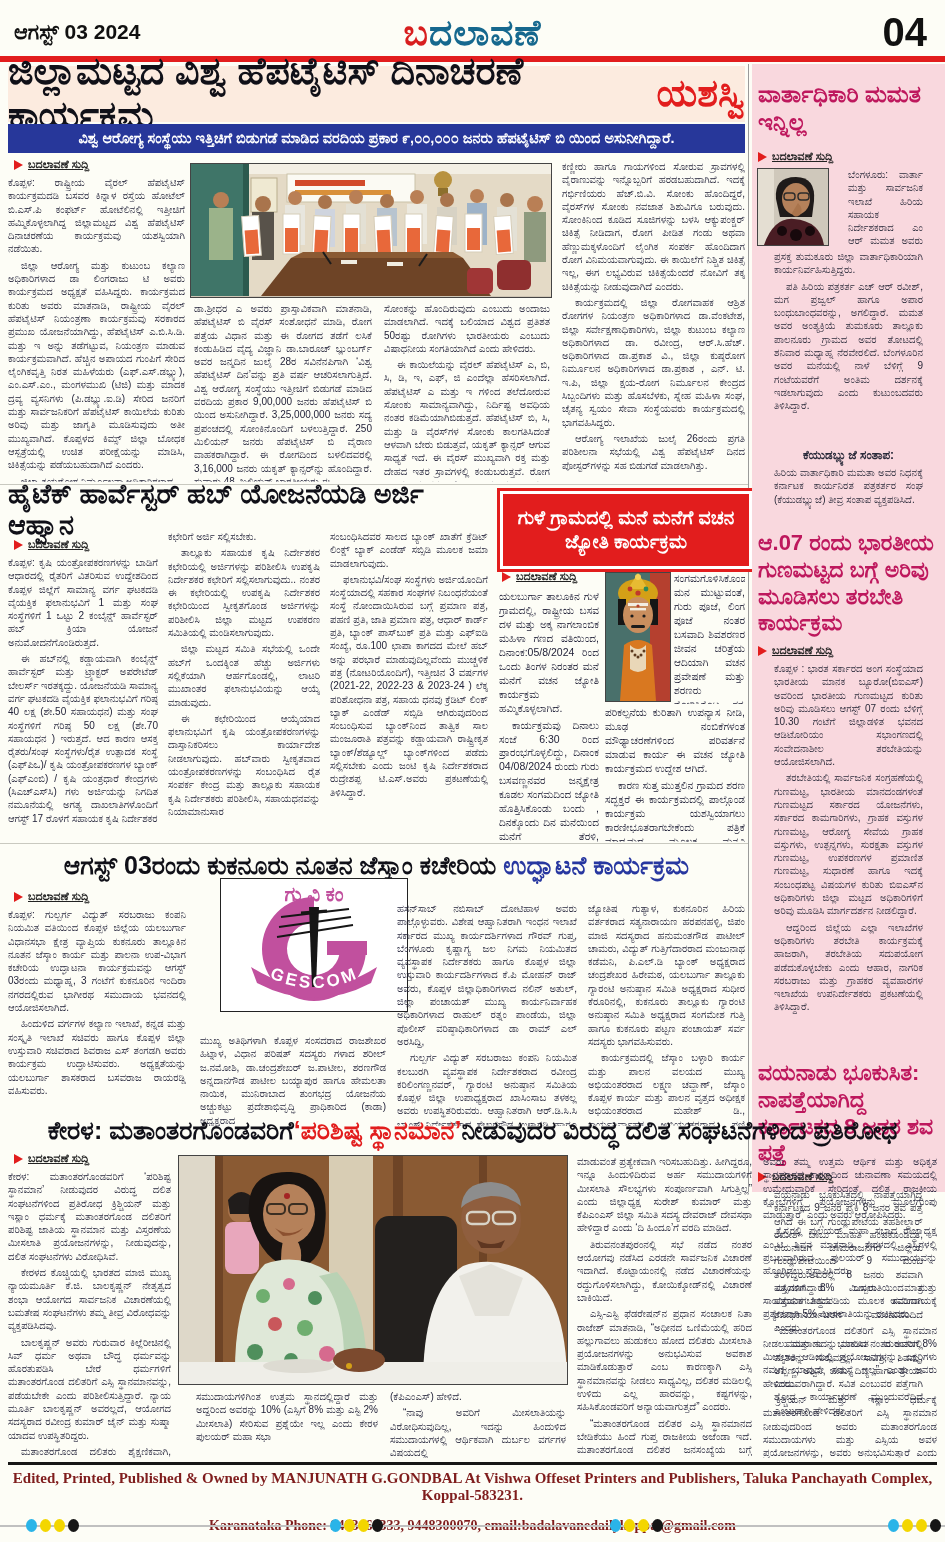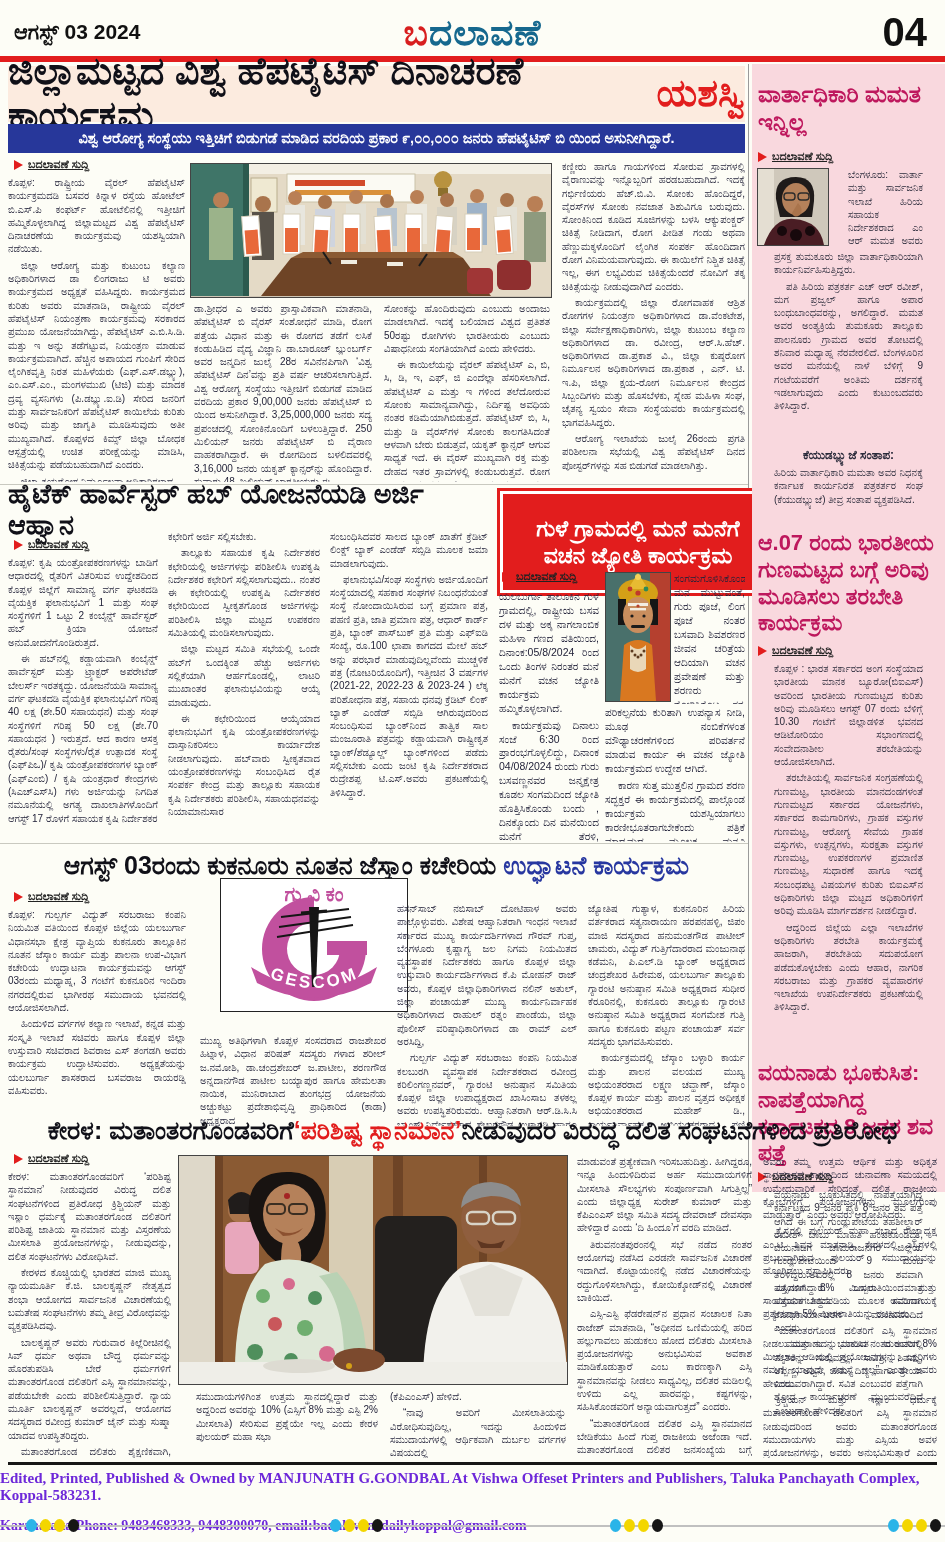--- a/index.html
+++ b/index.html
@@ -32,34 +32,34 @@
   .col p.lead{text-indent:0;}
   
   .h-harv{left:8px;top:488px;width:482px;height:44px;display:flex;align-items:center;justify-content:center;
       font-size:27px;font-weight:bold;color:#101018;}
   .h-gescom{left:8px;top:846px;width:737px;height:40px;display:flex;align-items:center;justify-content:center;
       font-size:25px;font-weight:bold;color:#101018;white-space:nowrap;}
   .h-kerala{left:4px;top:1112px;width:937px;height:38px;display:flex;align-items:center;justify-content:center;
       font-size:25px;font-weight:bold;color:#101018;white-space:nowrap;}
   .redbox{left:497px;top:488px;width:248px;height:74px;background:#e21d1d;border:3px solid #e21d1d;
       box-shadow:inset 0 0 0 3px #fff;display:flex;align-items:center;justify-content:center;text-align:center;
-      color:#fff;font-size:22px;font-weight:bold;line-height:1.25;padding:14px;}
+      color:#fff;font-size:19px;font-weight:bold;line-height:1.25;padding:2px;}
   
   .sidebar{left:752px;top:64px;width:193px;height:1128px;background:#f9d8de;}
   .sb-h{position:absolute;left:6px;font-weight:bold;color:#be185d;line-height:1.22;}
   .sb-col{position:absolute;left:6px;width:181px;font-size:10px;line-height:1.33;text-align:justify;color:#2a2a3a;overflow:hidden;}
   .sb-col p{margin:0 16px 3px;text-indent:12px;}
   .sb-col p.lead{text-indent:0;}
   .sb-sub{font-weight:bold;text-align:center;font-size:12px;margin:4px 0 2px;}
   
   .photo{position:absolute;border:1px solid #444;background:#cfc6b5;overflow:hidden;}
   
   .blackrule{left:8px;top:1462px;width:929px;height:3px;background:#161616;}
-  .footer{left:0;top:1470px;width:945px;font-family:"Liberation Serif","DejaVu Serif",serif;
-      font-weight:bold;color:#6d28d9;}
+  .footer{left:0;top:1470px;width:945px;text-align:center;font-family:"Liberation Serif","DejaVu Serif",serif;
+      font-weight:bold;color:#7f1d1d;}
   .footer .f1{font-size:15px;}
   .footer .f2{font-size:14px;margin-top:14px;}
   .regbar{left:0;top:1519px;width:945px;height:14px;}
   .regline{position:absolute;left:0;top:6px;width:945px;height:2px;background:#c0c0c0;}
   .dotgroup{position:absolute;top:0;display:flex;gap:3px;}
   .dot{width:11px;height:13px;border-radius:50%;}
   .d-cyan{background:#2ab4e8;} .d-yel{background:#f3d600;} .d-blk{background:#161616;}
 </style>
 </head>
 <body>

